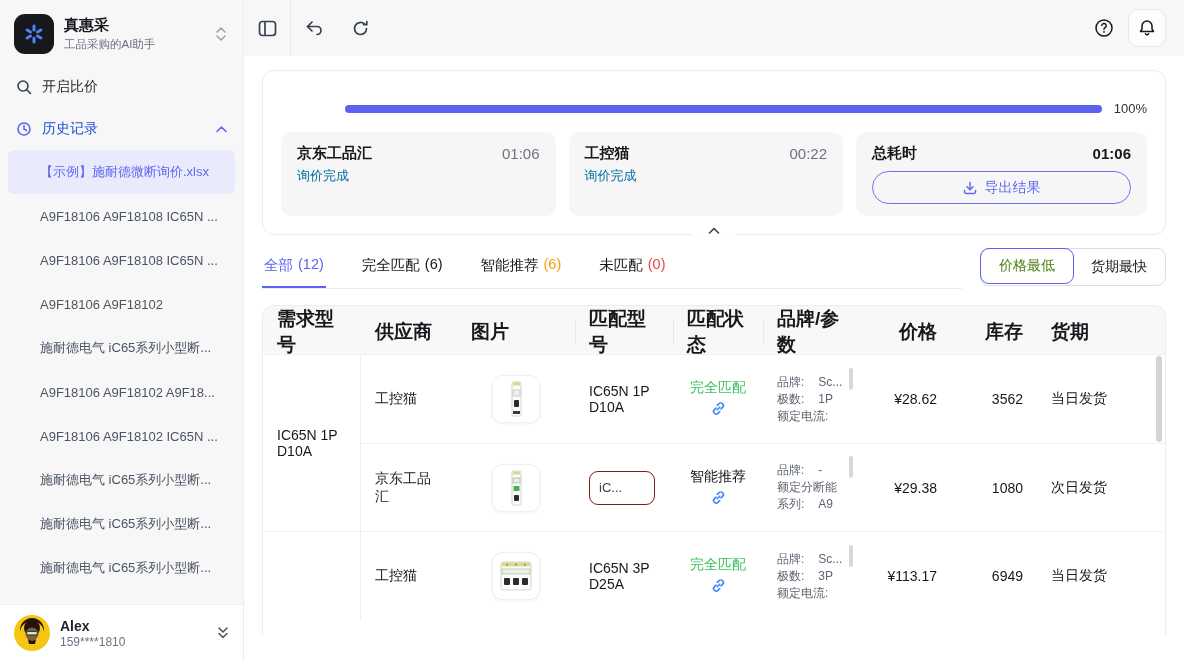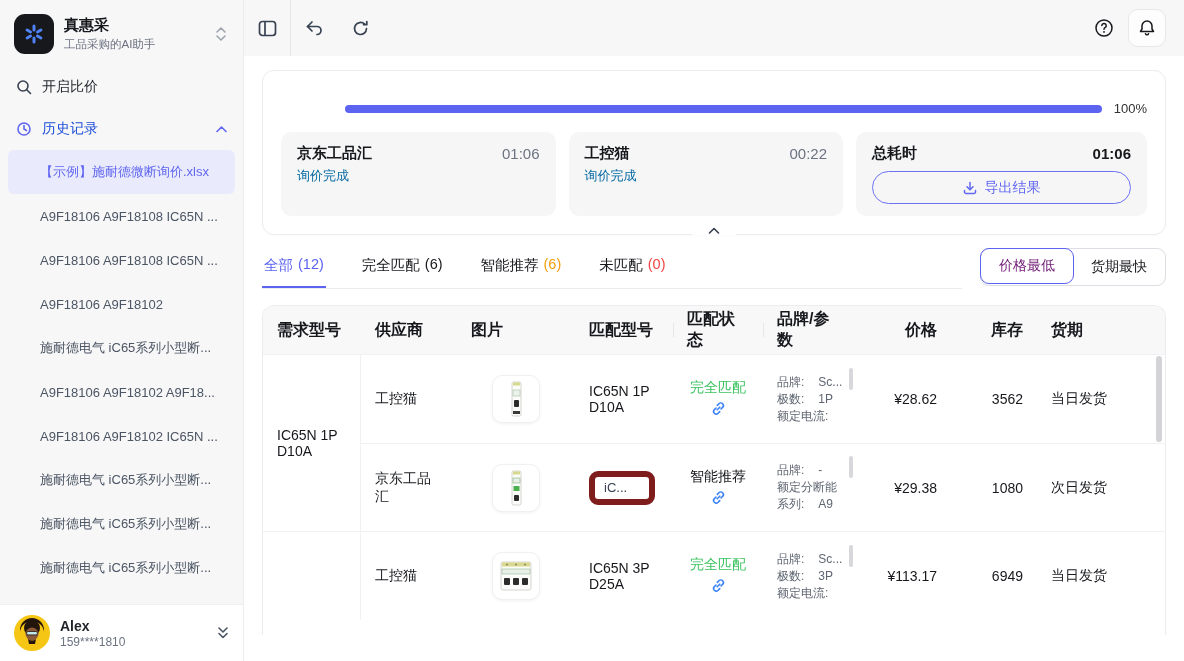--- a/index.html
+++ b/index.html
@@ -59,45 +59,45 @@
   .collapse-tab { position:absolute; left:50%; bottom:-1px; transform:translateX(-50%); width:44px; height:14px; background:#fff; display:flex; align-items:flex-end; justify-content:center; color:#374151; cursor:pointer; }
 
   
   .tabs-row { display:flex; align-items:center; margin-top:10px; }
   .tabs { display:flex; gap:34px; flex:1; border-bottom:1px solid #ececee; }
   .tab { padding:11px 2px; font-size:14.5px; color:#17181c; cursor:pointer; display:flex; gap:5px; border-bottom:2px solid transparent; }
   .tab.active { color:#5b63f0; border-bottom-color:#5b63f0; }
   .cnt-accent { color:#5b63f0; } .cnt-dark { color:#17181c; } .cnt-orange { color:#f59e0b; } .cnt-red { color:#ef4444; }
   .seg { display:flex; border:1px solid #dcdce2; border-radius:9px; margin-left:18px; background:#fff; }
   .seg-btn { padding:0 18px; height:36px; display:flex; align-items:center; font-size:14px; color:#17181c; cursor:pointer; background:transparent; border:none; font-family:inherit; }
-  .seg-btn.sel { color:#701a75; border:1px solid #5b63f0; border-radius:9px; margin:-1px; }
+  .seg-btn.sel { color:#4d7c0f; border:1px solid #5b63f0; border-radius:9px; margin:-1px; }
 
   
   .table-card { margin-top:16px; border:1px solid #ececee; border-radius:12px 12px 0 0; border-bottom:none; overflow:hidden; position:relative; background:#fff; height:330px; }
-  .thead { display:grid; grid-template-columns:98px 96px 118px 98px 90px 92px 96px 86px 1fr; background:#f8f8f9; height:48px; align-items:center; font-size:16px; font-weight:bold; color:#17181c; }
+  .thead { display:grid; grid-template-columns:98px 96px 118px 98px 90px 92px 96px 86px 1fr; background:#f8f8f9; height:48px; align-items:center; font-size:19px; font-weight:bold; color:#17181c; }
   .th { padding:0 14px; position:relative; }
   .th + .th::before { content:""; position:absolute; left:0; top:14px; bottom:14px; width:1px; background:#e7e7ea; }
   .th.r { text-align:right; }
   .tgroup { display:flex; border-top:1px solid #f1f1f3; }
   .gmodel { width:98px; flex-shrink:0; display:flex; align-items:center; padding:0 14px; font-size:14px; color:#17181c; border-right:1px solid #f1f1f3; }
   .subrows { flex:1; }
   .trow { display:grid; grid-template-columns:96px 118px 98px 90px 92px 96px 86px 1fr; min-height:88px; align-items:center; }
   .trow + .trow { border-top:1px solid #f1f1f3; }
   .td { padding:8px 14px; font-size:14px; color:#17181c; }
   .td.r { text-align:right; }
   .prod-box { width:48px; height:48px; background:#fff; border:1px solid #f0f0f1; border-radius:10px; box-shadow:0 1px 3px rgba(0,0,0,.06); display:flex; align-items:center; justify-content:center; margin:0 auto; }
   .status-cell { text-align:center; }
   .status-txt { font-size:14px; display:block; }
   .status-green { color:#3bc35f; }
   .status-dark { color:#17181c; }
   .link-ic { margin-top:4px; display:inline-block; }
   .params { font-size:12px; color:#5f6672; position:relative; padding-right:10px; }
   .pline { display:flex; gap:14px; line-height:17px; white-space:nowrap; overflow:hidden; }
   .params .thumb { position:absolute; right:2px; top:2px; width:4px; height:22px; border-radius:2px; background:#d7d7dc; }
-  .select-box { width:66px; height:34px; border:6px solid #7f1d1d; border-radius:9px; display:flex; align-items:center; justify-content:space-between; padding:0 9px; color:#374151; font-size:13px; cursor:pointer; background:#fff;gap:48px; }
+  .select-box { width:66px; height:34px; border:1px solid #7f1d1d; border-radius:9px; display:flex; align-items:center; justify-content:space-between; padding:0 9px; color:#374151; font-size:13px; cursor:pointer; background:#fff;gap:48px; }
   .vscroll { position:absolute; right:3px; top:50px; width:6px; height:230px; }
   .vscroll .vthumb { width:6px; height:86px; border-radius:3px; background:#d3d3d8; margin-top:0; }
   svg { display:block; }
 </style>
 </head>
 <body>
 
 <aside class="sidebar">
   <div class="logo-row">
     <div class="logo-sq">

